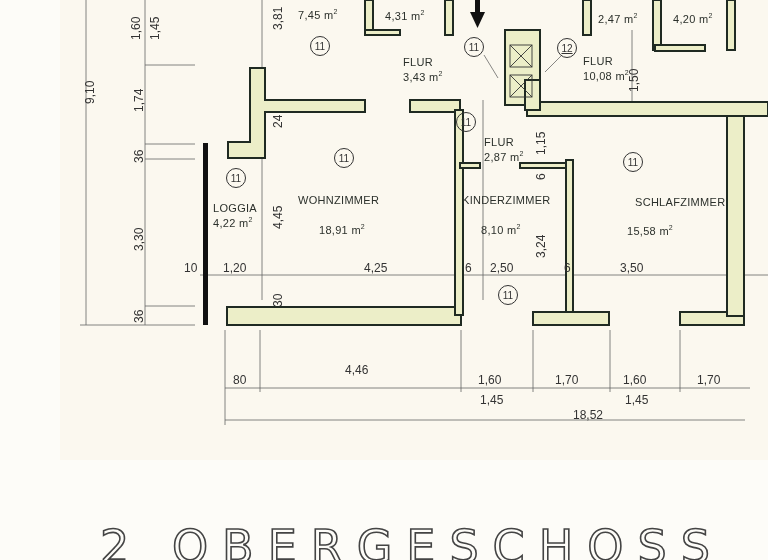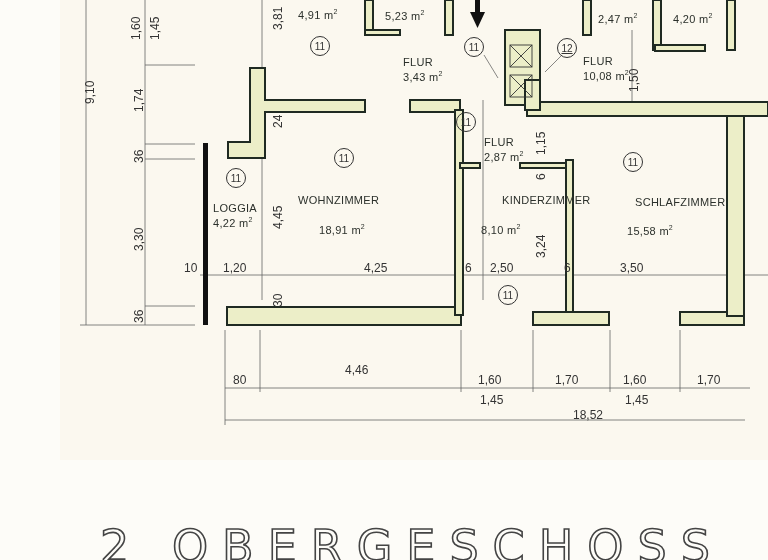--- a/index.html
+++ b/index.html
@@ -92,23 +92,23 @@
     <rect x="475" y="0" width="5" height="14" fill="#111"></rect>
     <polygon points="470,12 485,12 477.5,28" fill="#111"></polygon>
   </g>
 
   <g stroke="#555" stroke-width="0.7">
     <line x1="484" y1="55" x2="498" y2="78"></line>
     <line x1="562" y1="55" x2="545" y2="72"></line>
   </g>
 </svg>
 
-<div class="lbl" style="left:298px;top:6px;"><span>4,91 m</span><sup>2</sup></div>
+<div class="lbl" style="left:298px;top:6px;"><span>7,45 m</span><sup>2</sup></div>
 <div class="circ" style="left:310px;top:36px;">11</div>
-<div class="lbl" style="left:385px;top:7px;"><span>5,23 m</span><sup>2</sup></div>
+<div class="lbl" style="left:385px;top:7px;"><span>4,31 m</span><sup>2</sup></div>
 
 <div class="lbl" style="left:403px;top:56px;">FLUR</div>
 <div class="lbl" style="left:403px;top:68px;"><span>3,43 m</span><sup>2</sup></div>
 <div class="circ" style="left:464px;top:37px;">11</div>
 
 <div class="lbl" style="left:583px;top:55px;">FLUR</div>
 <div class="lbl" style="left:583px;top:67px;"><span>10,08 m</span><sup>2</sup></div>
 <div class="circ" style="left:557px;top:38px;text-decoration:underline;">12</div>
 
 <div class="lbl" style="left:598px;top:10px;"><span>2,47 m</span><sup>2</sup></div>
@@ -119,21 +119,21 @@
 <div class="lbl" style="left:213px;top:214px;"><span>4,22 m</span><sup>2</sup></div>
 
 <div class="circ" style="left:334px;top:148px;">11</div>
 <div class="lbl" style="left:298px;top:194px;">WOHNZIMMER</div>
 <div class="lbl" style="left:319px;top:221px;"><span>18,91 m</span><sup>2</sup></div>
 
 <div class="circ" style="left:456px;top:112px;">11</div>
 <div class="lbl" style="left:484px;top:136px;">FLUR</div>
 <div class="lbl" style="left:484px;top:148px;"><span>2,87 m</span><sup>2</sup></div>
 
-<div class="lbl" style="left:462px;top:194px;margin-left:40px;">KINDERZIMMER</div>
+<div class="lbl" style="left:462px;top:194px;">KINDERZIMMER</div>
 <div class="lbl" style="left:481px;top:221px;"><span>8,10 m</span><sup>2</sup></div>
 <div class="circ" style="left:498px;top:285px;">11</div>
 
 <div class="circ" style="left:623px;top:152px;">11</div>
 <div class="lbl" style="left:587px;top:196px;margin-left:48px;">SCHLAFZIMMER</div>
 <div class="lbl" style="left:627px;top:222px;"><span>15,58 m</span><sup>2</sup></div>
 
 <div class="dim vert" style="left:84px;top:104px;">9,10</div>
 <div class="dim vert" style="left:130px;top:40px;">1,60</div>
 <div class="dim vert" style="left:149px;top:40px;">1,45</div>

